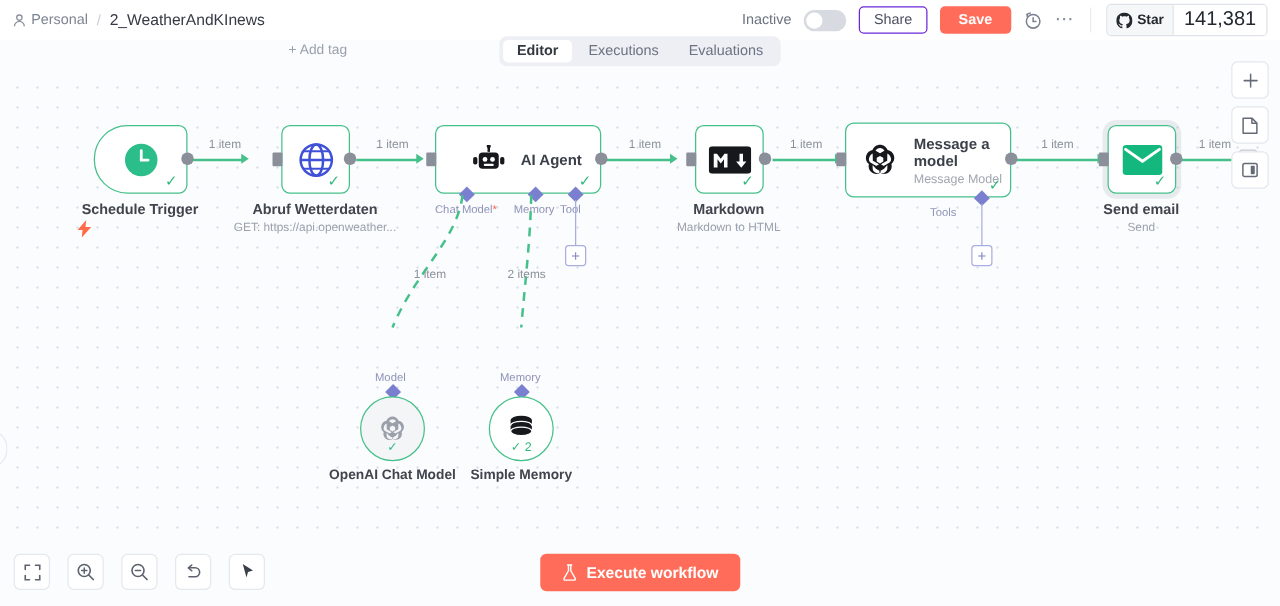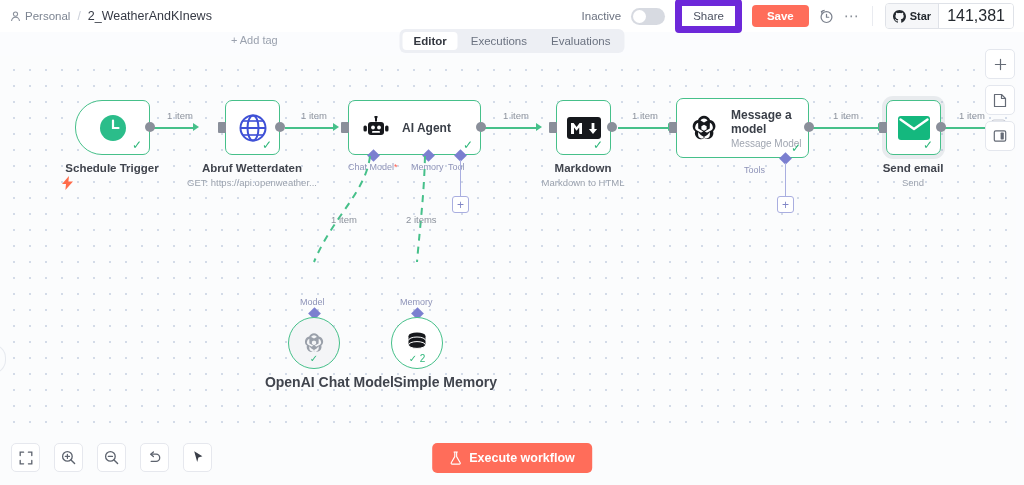--- a/index.html
+++ b/index.html
@@ -41,21 +41,21 @@
   .toggle {
     width: 34px; height: 17px; border-radius: 9px; background: #d7dae1;
     position: relative;
   }
   .toggle .knob {
     position: absolute; left: 2px; top: 2px; width: 13px; height: 13px;
     border-radius: 50%; background: #fff;
   }
   .btn-share {
     font-size: 11.5px; color: #4b5160; background: #fff;
-    border: 7px solid #6d28d9; border-radius: 4px; padding: 4px 11px;
+    border: 1px solid #6d28d9; border-radius: 4px; padding: 4px 11px;
   }
   .btn-save {
     font-size: 11.5px; color: #fff; background: #ff6d5a;
     border-radius: 4px; padding: 5px 15px; font-weight: bold;
   }
   .icon-btn-plain { color: #7b818d; display:flex; align-items:center; }
   .dots { color: #8a9099; font-size: 15px; letter-spacing: 1px; line-height: 8px; }
   .hdr-divider { width: 1px; height: 20px; background: #e9ebf0; margin: 0 2px; }
   .gh-badge { display: flex; align-items: stretch; border: 1px solid #dfe2e8; border-radius: 4px; overflow: hidden; }
   .gh-left { display: flex; align-items: center; gap: 4px; background: #f6f7f9; padding: 3px 7px; font-size: 11px; color: #24292f; font-weight: bold; }
@@ -145,21 +145,21 @@
   .sub-label .req { color: #ff5b4d; }
   .vline { position: absolute; width: 1px; background: #a9aee0; }
 
   .sub-node {
     position: absolute; width: 52px; height: 52px; border-radius: 50%;
     border: 1px solid #46c08a; display: flex; align-items: center; justify-content: center;
     background: #fff;
   }
   .sub-node.grey { background: #f4f5f7; }
   .sub-check { position: absolute; bottom: 4px; left: 50%; transform: translateX(-50%); font-size: 10px; color: #31b87c; white-space: nowrap; }
-  .sub-name { position: absolute; font-size: 14px; color: #40444d; font-weight: bold; text-align: right; width: 160px; left: 50%; transform: translateX(-50%); }
+  .sub-name { position: absolute; font-size: 11px; color: #40444d; font-weight: bold; text-align: center; width: 160px; left: 50%; transform: translateX(-50%); }
 
   .bolt { position: absolute; color: #ff6b4a; font-size: 15px; line-height: 1; }
   svg { display: block; }
 </style>
 </head>
 <body>
 
 <div class="app">
 
   <div class="canvas">
@@ -212,21 +212,21 @@
         <line x1="4.6" y1="8" x2="25.4" y2="8" stroke="#3f51d6" stroke-width="1.6"></line>
         <line x1="4.6" y1="22" x2="25.4" y2="22" stroke="#3f51d6" stroke-width="1.6"></line>
       </svg>
       <span class="node-check">✓</span>
     </div>
     <div class="endpoint-in" style="left:218px; top:66px;"></div>
     <div class="endpoint-out" style="left:275px; top:66px;"></div>
     <div class="node-label" style="left:252px; top:106px;">Abruf Wetterdaten</div>
     <div class="node-sub" style="left:252px; top:121px;">GET: https://api.openweather...</div>
 
-    <div class="node" style="left:348px; top:44px; width:133px; height:55px; justify-content:flex-start; padding-left:14px; gap:13px;">
+    <div class="node" style="left:348px; top:44px; width:133px; height:55px; justify-content:center; padding-left:14px; gap:13px;">
       <svg width="26" height="24" viewBox="0 0 26 24">
         <rect x="5" y="6" width="16" height="13" rx="3" fill="#16181c"></rect>
         <rect x="0.5" y="9.5" width="3.4" height="6" rx="1.5" fill="#16181c"></rect>
         <rect x="22.1" y="9.5" width="3.4" height="6" rx="1.5" fill="#16181c"></rect>
         <rect x="12" y="1" width="2" height="4.5" fill="#16181c"></rect>
         <circle cx="13" cy="1" r="1.6" fill="#16181c"></circle>
         <circle cx="10" cy="11.5" r="1.9" fill="#fff"></circle>
         <circle cx="16" cy="11.5" r="1.9" fill="#fff"></circle>
         <rect x="9" y="15" width="8" height="1.8" rx="0.9" fill="#fff"></rect>
       </svg>

